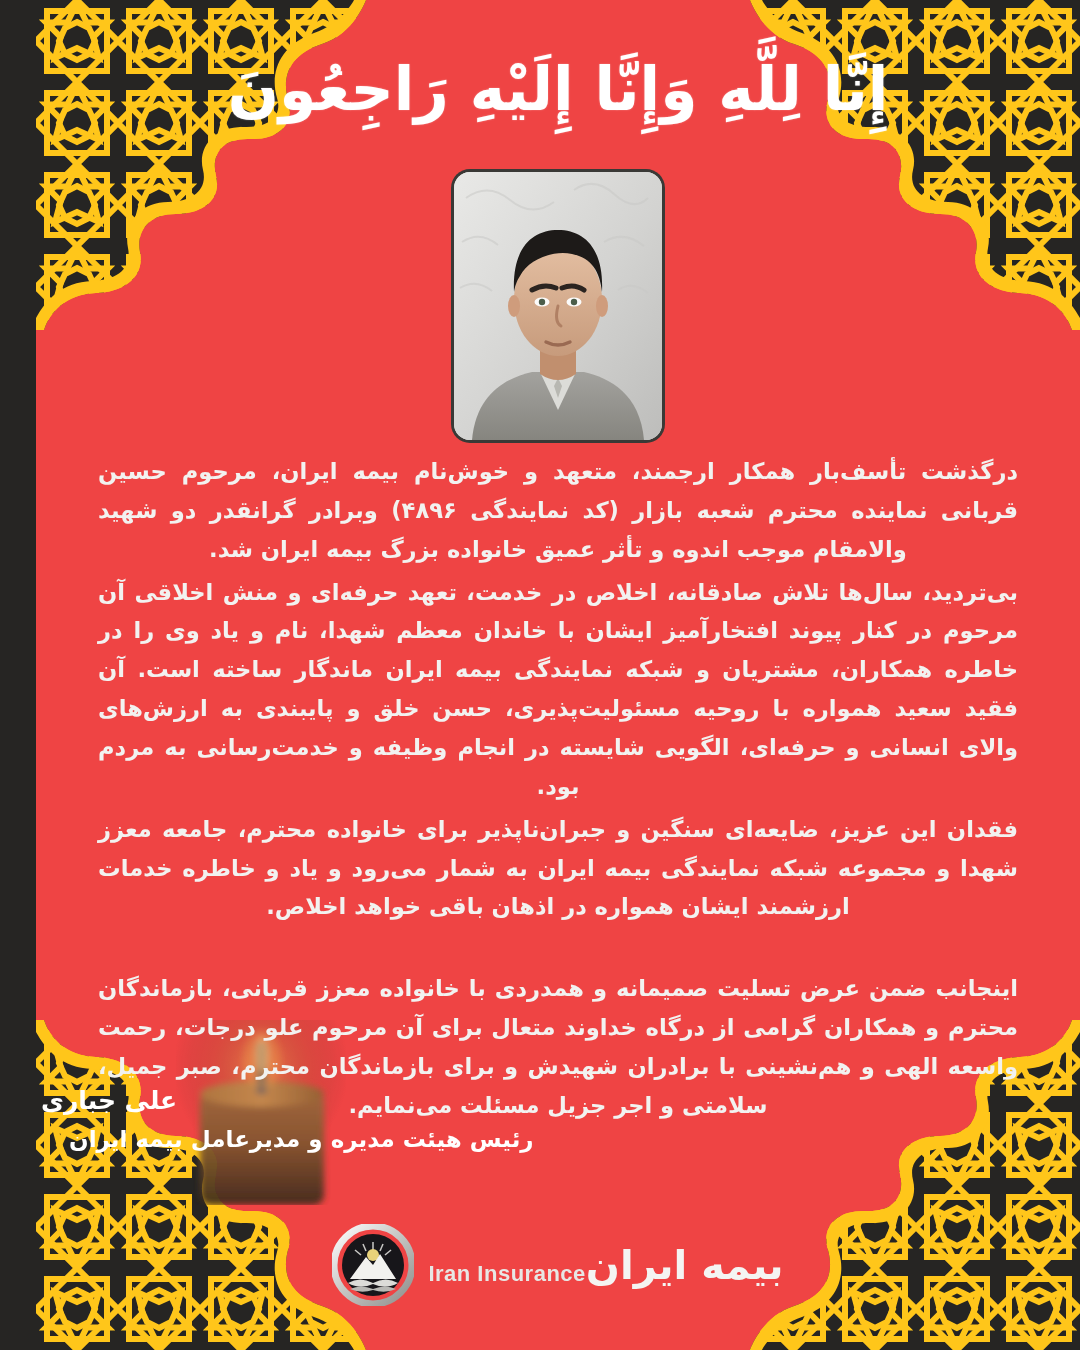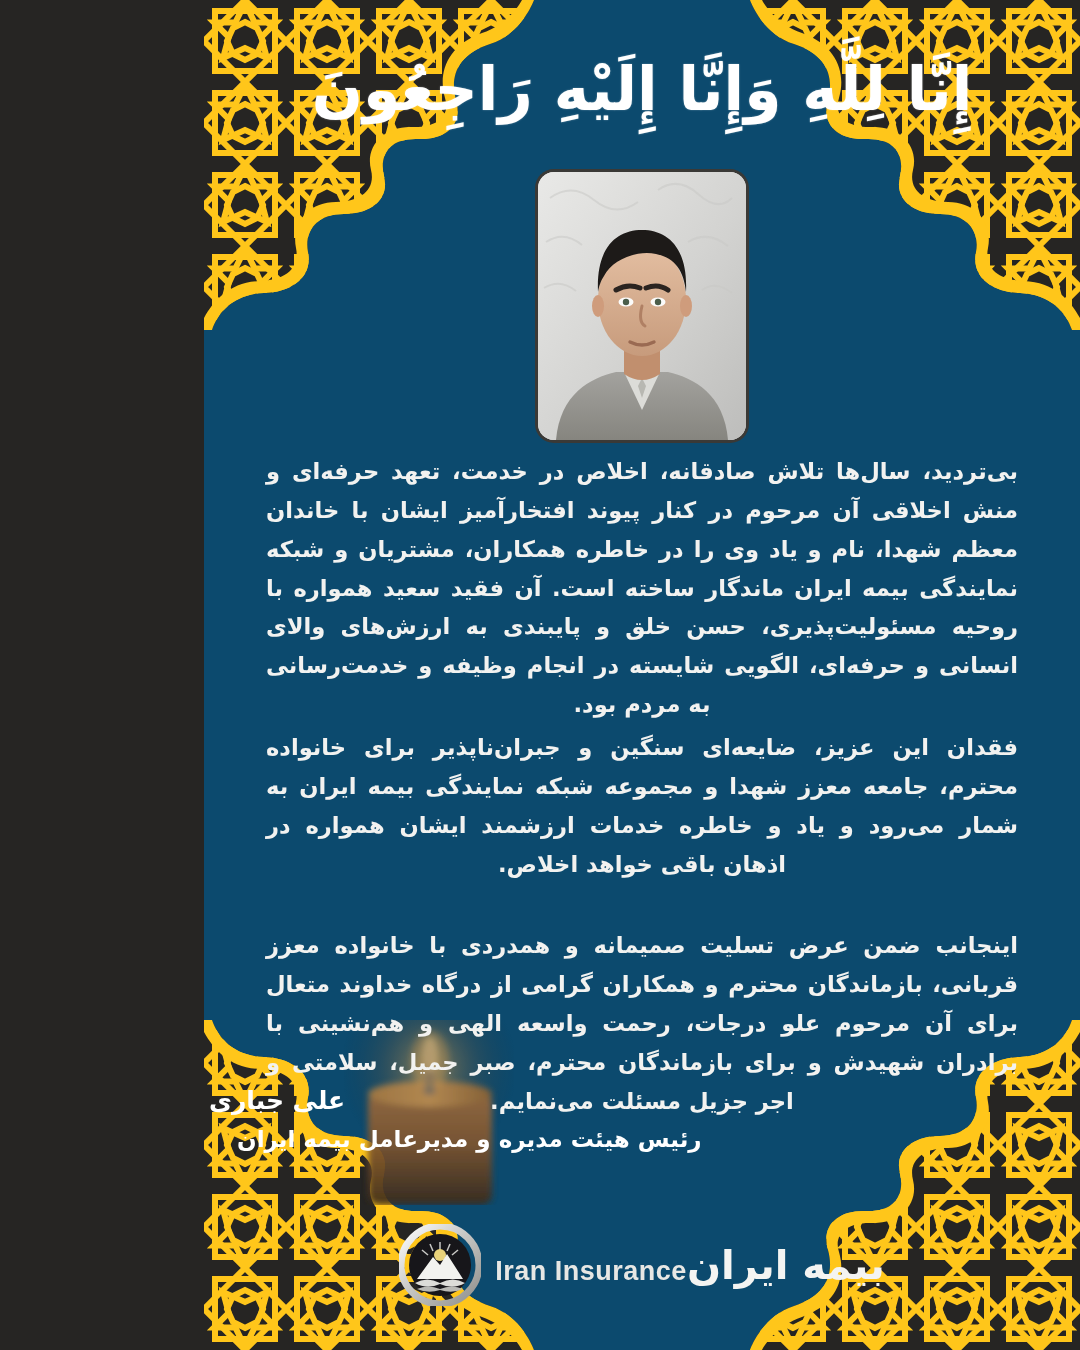--- a/index.html
+++ b/index.html
@@ -7,22 +7,22 @@
   body{
     width:1080px;height:1350px;
     background:#262523;
     font-family:"DejaVu Sans","Liberation Sans",sans-serif;
     overflow:hidden;
     position:relative;
   }
 
   #card{
     position:absolute;inset:0;
-    width:876px;height:1350px;
-    background:#0c4a6e;
+    width:1044px;height:1350px;
+    background:#ef4444;
     overflow:hidden;
   }
 
   
   .corner{
     position:absolute;
     width:330px;height:330px;
     pointer-events:none;
   }
   .corner svg{display:block;width:100%;height:100%;}
@@ -122,21 +122,21 @@
     display:flex;flex-direction:row;align-items:flex-end;
     line-height:1;
   }
   #brand .brand-fa{
     color:#f4f4f2;
     font-size:40px;font-weight:700;letter-spacing:1px;
     font-family:"DejaVu Sans","Liberation Sans",sans-serif;
   }
   #brand .brand-en{
     color:#e7e7e4;
-    font-size:27px;font-weight:700;letter-spacing:.5px;
+    font-size:22px;font-weight:700;letter-spacing:.5px;
     direction:ltr;
     margin-top:5px;
     font-family:"Liberation Sans",sans-serif;
   }
   #brand .brand-emblem{width:82px;height:82px;}
   #brand .brand-emblem svg{display:block;width:100%;height:100%;}
 </style>
 </head>
 <body>
 
@@ -331,20 +331,21 @@
       <path d="M104,134 q-4,16 3,20" stroke="#b08064" stroke-width="3" fill="none" stroke-linecap="round"></path>
 
       <path d="M92,170 q12,6 24,0" stroke="#9a6a52" stroke-width="3.4" fill="none" stroke-linecap="round"></path>
 
       <ellipse cx="60" cy="134" rx="6" ry="11" fill="#cf9c7c"></ellipse>
       <ellipse cx="148" cy="134" rx="6" ry="11" fill="#cf9c7c"></ellipse>
     </svg>
   </div>
 
   <div id="message">
+    <p>درگذشت تأسف‌بار همکار ارجمند، متعهد و خوش‌نام بیمه ایران، مرحوم حسین قربانی نماینده محترم شعبه بازار (کد نمایندگی ۴۸۹۶) وبرادر گرانقدر دو شهید والامقام موجب اندوه و تأثر عمیق خانواده بزرگ بیمه ایران شد.</p>
     <p>بی‌تردید، سال‌ها تلاش صادقانه، اخلاص در خدمت، تعهد حرفه‌ای و منش اخلاقی آن مرحوم در کنار پیوند افتخارآمیز ایشان با خاندان معظم شهدا، نام و یاد وی را در خاطره همکاران، مشتریان و شبکه نمایندگی بیمه ایران ماندگار ساخته است. آن فقید سعید همواره با روحیه مسئولیت‌پذیری، حسن خلق و پایبندی به ارزش‌های والای انسانی و حرفه‌ای، الگویی شایسته در انجام وظیفه و خدمت‌رسانی به مردم بود.</p>
     <p>فقدان این عزیز، ضایعه‌ای سنگین و جبران‌ناپذیر برای خانواده محترم، جامعه معزز شهدا و مجموعه شبکه نمایندگی بیمه ایران به شمار می‌رود و یاد و خاطره خدمات ارزشمند ایشان همواره در اذهان باقی خواهد اخلاص.</p>
     <p>اینجانب ضمن عرض تسلیت صمیمانه و همدردی با خانواده معزز قربانی، بازماندگان محترم و همکاران گرامی از درگاه خداوند متعال برای آن مرحوم علو درجات، رحمت واسعه الهی و هم‌نشینی با برادران شهیدش و برای بازماندگان محترم، صبر جمیل، سلامتی و اجر جزیل مسئلت می‌نمایم.</p>
   </div>
 
   <div id="candle">
     <svg viewBox="0 0 170 185" xmlns="http://www.w3.org/2000/svg" aria-hidden="true">
       <defs>
         <radialGradient id="glow" cx="50%" cy="26%" r="52%">
           <stop offset="0%" stop-color="#f0b152" stop-opacity=".62"></stop>

